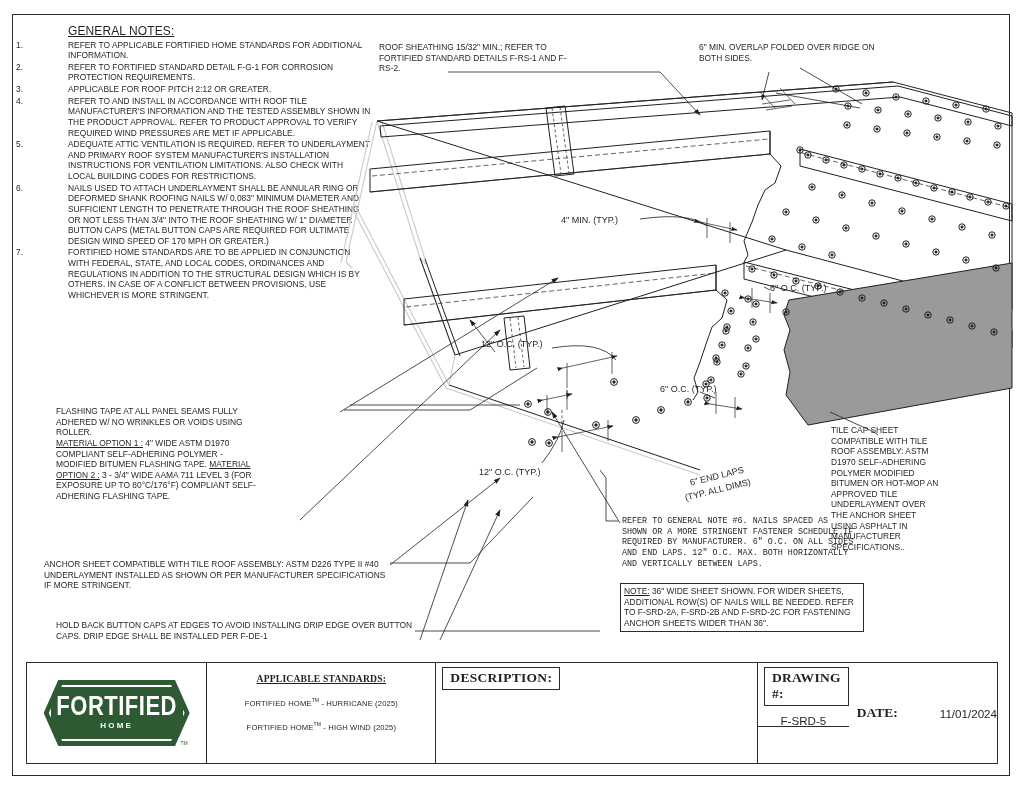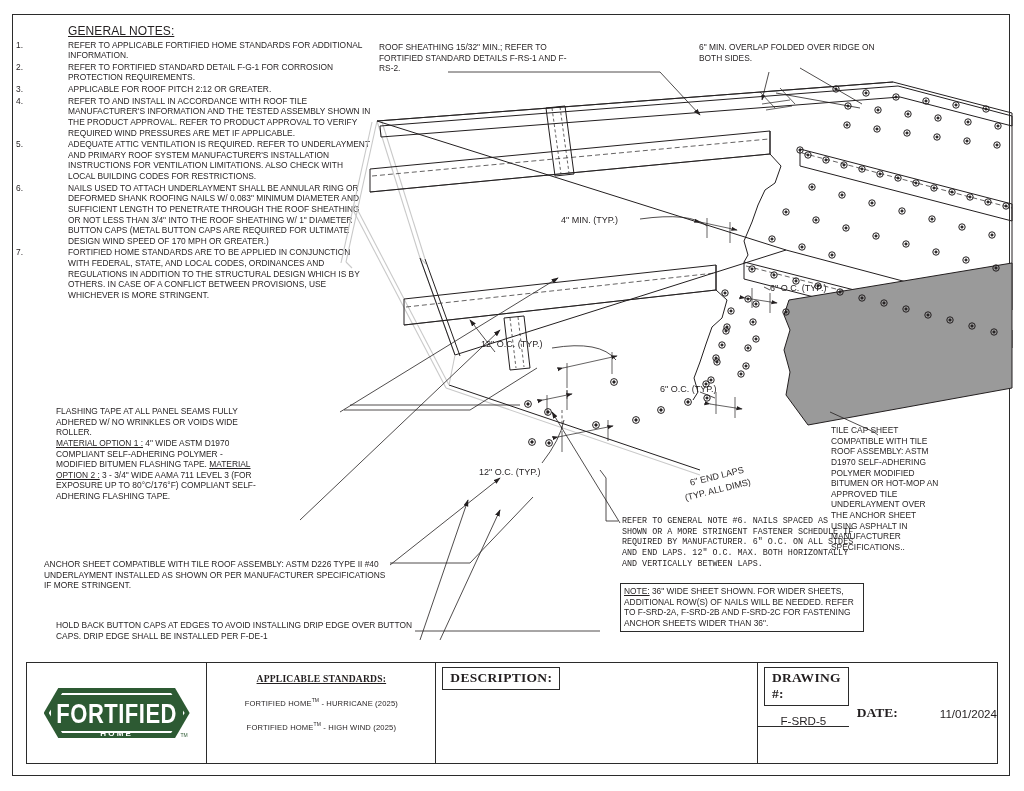--- a/index.html
+++ b/index.html
@@ -37,21 +37,21 @@
   .std-item{font-size:7.6px;letter-spacing:.15px;margin-top:13px;}
   .sup{font-size:5px;vertical-align:super;}
   .desc-body{font-size:11.6px;line-height:1.45;padding:6px 0 0 28px;}
   .draw-top{height:64px;border-bottom:1.4px solid #2b2b2b;box-sizing:border-box;position:relative;}
   .draw-no{position:absolute;left:0;right:0;top:51px;text-align:center;font-size:11.6px;}
   .draw-bot{flex:1;display:flex;align-items:center;}
   .date-lbl{font-family:"Liberation Serif",serif;font-weight:bold;font-size:13.5px;margin-left:8px;}
   .date-val{font-size:11.6px;margin-left:42px;}
 
   
-  .logo-wrap{width:146px;height:50px;position:relative;}
+  .logo-wrap{width:146px;height:66px;position:relative;}
   .logo-hex{position:absolute;inset:0;background:#2d5a33;clip-path:polygon(10% 0,90% 0,100% 50%,90% 100%,10% 100%,0 50%);}
   .logo-inner{position:absolute;left:5px;top:5px;right:5px;bottom:5px;border:2.4px solid #ffffff;clip-path:polygon(10% 0,90% 0,100% 50%,90% 100%,10% 100%,0 50%);}
   .logo-text{position:absolute;left:0;right:0;top:13px;text-align:center;color:#fff;font-family:"Liberation Sans",sans-serif;font-weight:bold;font-size:22px;letter-spacing:.5px;transform:scaleY(1.28);}
   .logo-sub{position:absolute;left:0;right:0;top:41px;text-align:center;color:#fff;font-weight:bold;font-size:8px;letter-spacing:2.2px;}
   .logo-tm{position:absolute;right:2px;bottom:0px;color:#2d5a33;font-size:5px;}
 
   svg{position:absolute;left:0;top:0;}
   .ln{fill:none;stroke:#231f20;stroke-width:1;}
   .lnT{fill:none;stroke:#231f20;stroke-width:.7;}
   .gray{fill:none;stroke:#c9c9c9;stroke-width:1.1;}
@@ -96,21 +96,21 @@
         <span class="note-num">7.</span>
         <span class="note-txt">FORTIFIED HOME STANDARDS ARE TO BE APPLIED IN CONJUNCTION WITH FEDERAL, STATE, AND LOCAL CODES, ORDINANCES AND REGULATIONS IN ADDITION TO THE STRUCTURAL DESIGN WHICH IS BY OTHERS. IN CASE OF A CONFLICT BETWEEN PROVISIONS, USE WHICHEVER IS MORE STRINGENT.</span>
       </div>
   </div>
 
   <div class="callout" style="left:379px;top:42px;width:190px;">ROOF SHEATHING 15/32" MIN.; REFER TO FORTIFIED STANDARD DETAILS F-RS-1 AND F-RS-2.</div>
   <div class="callout" style="left:699px;top:42px;width:185px;">6" MIN. OVERLAP FOLDED OVER RIDGE ON BOTH SIDES.</div>
 
   <div class="callout" style="left:56px;top:406px;width:208px;">
     <span>FLASHING TAPE AT ALL PANEL SEAMS FULLY</span><br>
-    <span>ADHERED W/ NO WRINKLES OR VOIDS WIDE</span><br>
+    <span>ADHERED W/ NO WRINKLES OR VOIDS USING</span><br>
     <span>ROLLER.</span><br>
     <span class="u">MATERIAL OPTION 1 :</span><span> 4" WIDE ASTM D1970</span><br>
     <span>COMPLIANT SELF-ADHERING POLYMER -</span><br>
     <span>MODIFIED BITUMEN FLASHING TAPE. </span><span class="u">MATERIAL</span><br>
     <span class="u">OPTION 2 :</span><span> 3 - 3/4" WIDE AAMA 711 LEVEL 3 (FOR</span><br>
     <span>EXPOSURE UP TO 80°C/176°F) COMPLIANT SELF-</span><br>
     <span>ADHERING FLASHING TAPE.</span>
   </div>
 
   <div class="callout" style="left:44px;top:559px;width:348px;">ANCHOR SHEET COMPATIBLE WITH TILE ROOF ASSEMBLY: ASTM D226 TYPE II #40 UNDERLAYMENT INSTALLED AS SHOWN OR PER MANUFACTURER SPECIFICATIONS IF MORE STRINGENT.</div>

